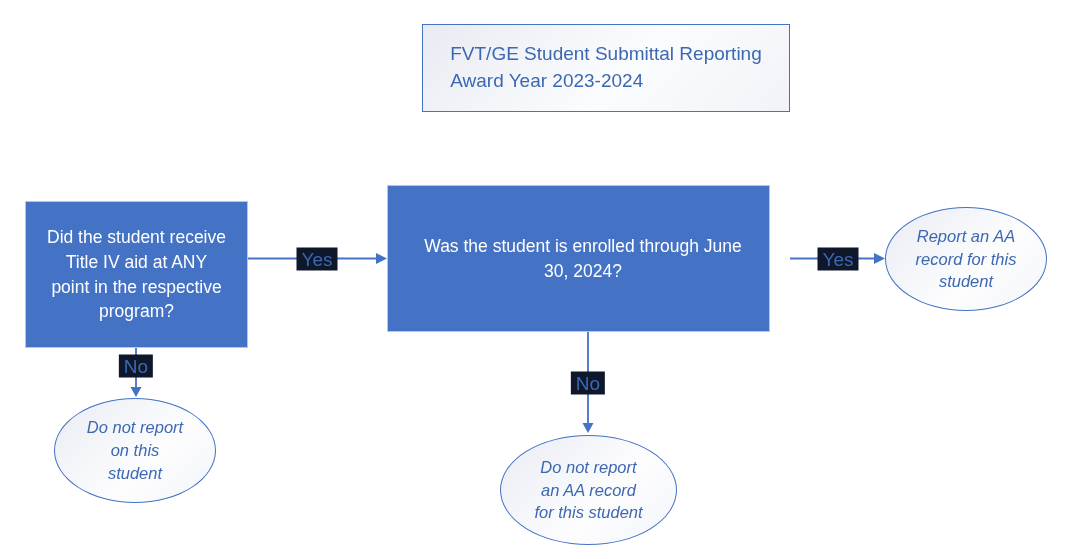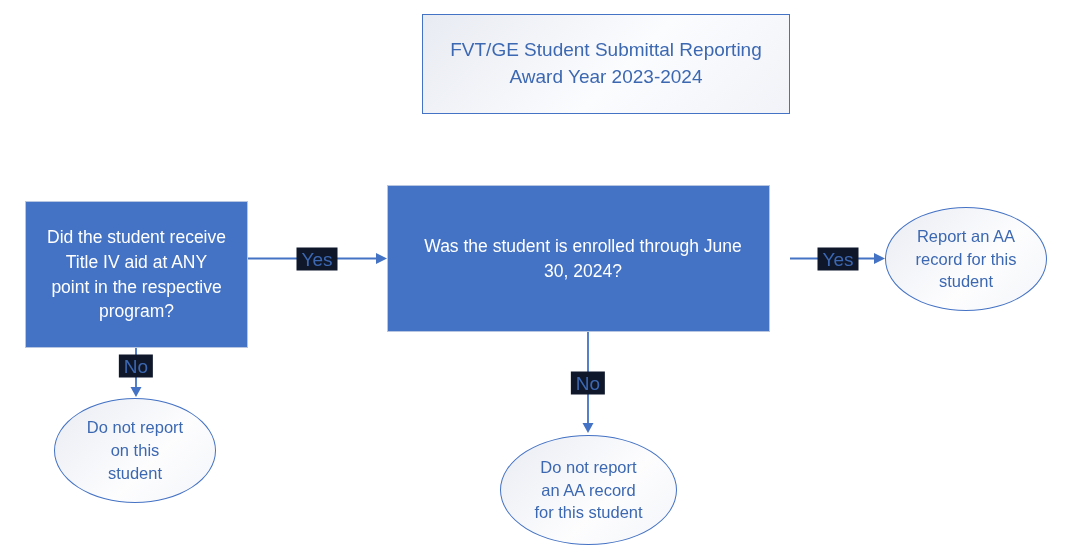--- a/index.html
+++ b/index.html
@@ -18,28 +18,27 @@
   .connectors {
     position: absolute;
     left: 0; top: 0;
     width: 1069px; height: 559px;
     pointer-events: none;
   }
 
   
   .title-box {
     position: absolute;
-    left: 422px; top: 14px;
-    width: 368px; height: 100px;
+    left: 422px; top: 24px;
+    width: 368px; height: 88px;
     border: 1.3px solid #4472C4;
     background: linear-gradient(135deg, #e8ebf2 0%, #fbfcfe 55%, #f1f3f8 100%);
     display: flex;
     align-items: center;
     justify-content: center;
-    text-align: center;
     color: #3c68b2;
     font-size: 19px;
     line-height: 1.42;
   }
 
   
   .q-box {
     position: absolute;
     background: #4472C4;
     border: 1px solid #b9c6e2;
@@ -60,20 +59,21 @@
     border: 1.5px solid #4472C4;
     border-radius: 50%;
     background: linear-gradient(135deg, #e9ecf3 0%, #fdfdfe 60%, #f3f5f9 100%);
     display: flex;
     align-items: center;
     justify-content: center;
     text-align: center;
     color: #3c68b2;
     font-size: 16.5px;
     line-height: 1.38;
+    font-style: italic;
   }
   .ellipse.e-left   { left: 54px;  top: 398px; width: 162px; height: 105px; }
   .ellipse.e-mid    { left: 500px; top: 435px; width: 177px; height: 110px; }
   .ellipse.e-right  { left: 885px; top: 207px; width: 162px; height: 104px; }
 
   
   .edge-label {
     position: absolute;
     transform: translate(-50%, -50%);
     background: #0f172a;

